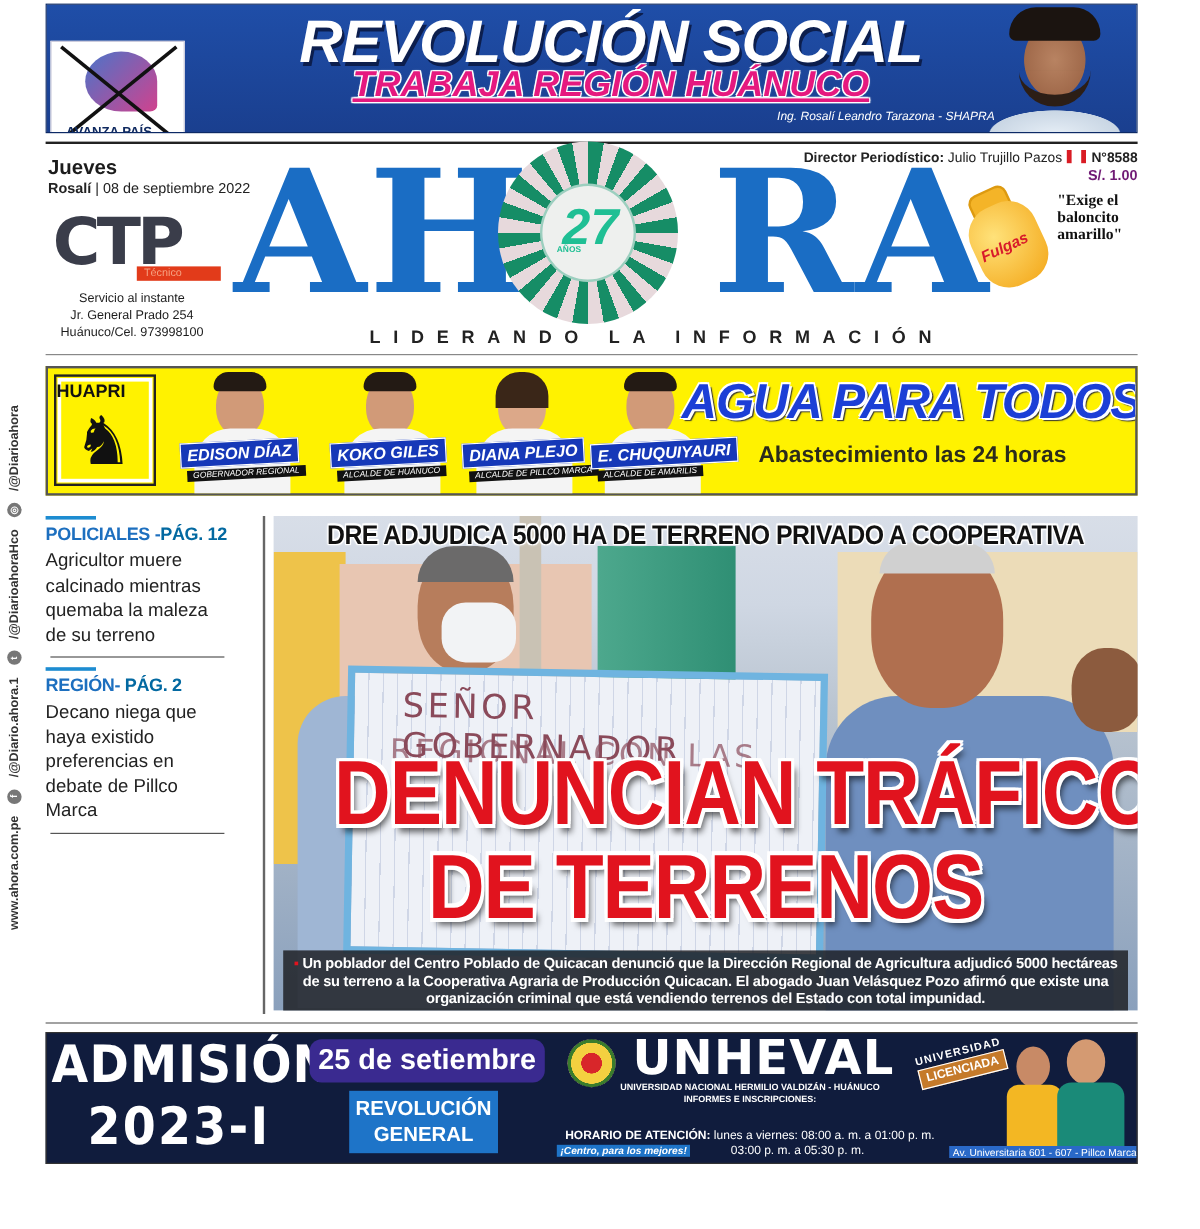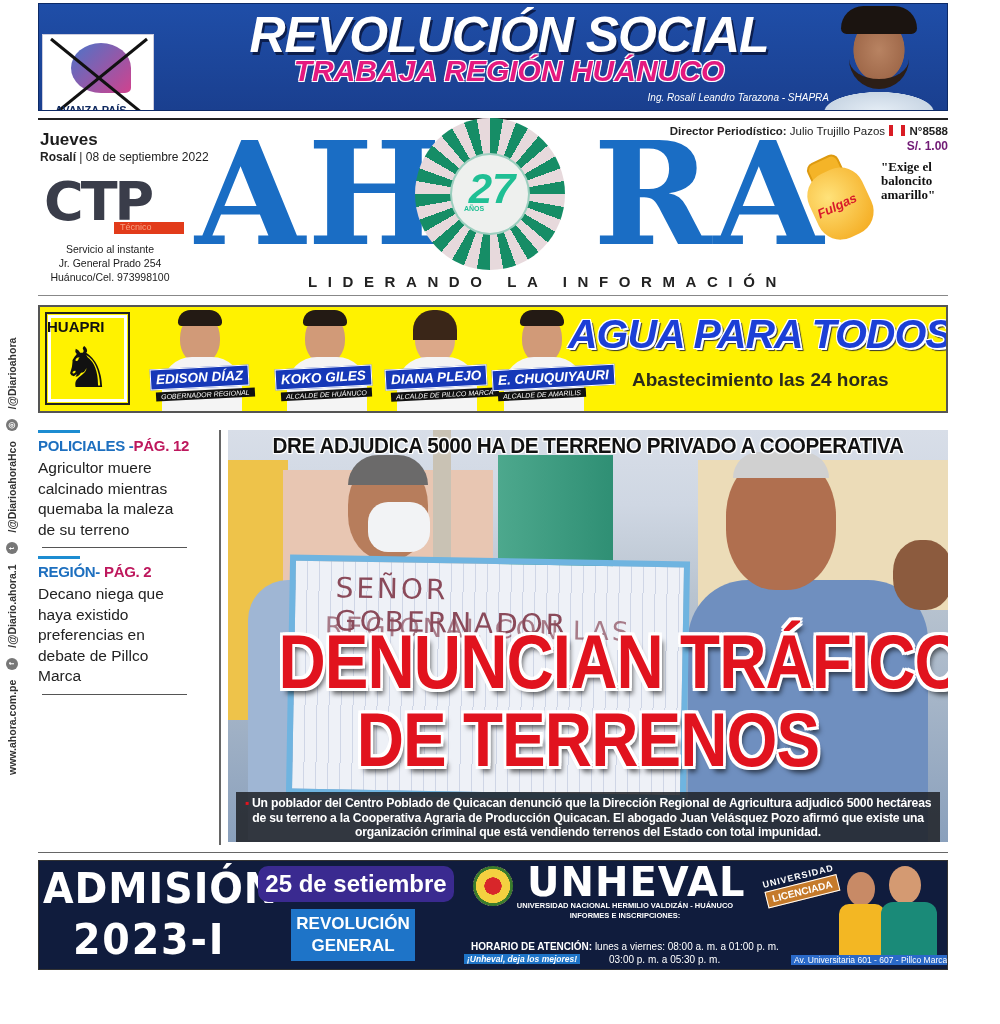--- a/index.html
+++ b/index.html
@@ -6,21 +6,21 @@
   html, body { width: 1000px; height: 1024px; background: #ffffff; overflow: hidden; }
   body { position: relative; font-family: "Liberation Sans", sans-serif; color: #222; }
 
   
   .top-ad { position: absolute; left: 38px; top: 3px; width: 910px; height: 108px; background: linear-gradient(180deg,#1f4ea8 0%,#1a3f8f 100%); border: 1px solid #0d2a66; overflow: hidden; }
   .top-ad .party-logo { position: absolute; left: 3px; top: 14px; width: 112px; height: 85px; background: #fff; border: 1px solid #ccd; margin-top: 16px; }
   .top-ad .party-logo .swoosh { position: absolute; left: 28px; top: 8px; width: 60px; height: 50px; border-radius: 50% 50% 10% 50%; background: linear-gradient(135deg,#2a5cc0,#c8217a); opacity: .85; }
   .top-ad .party-logo .cross { position: absolute; left: 0; top: 0; width: 112px; height: 85px; }
   .top-ad .party-logo .pname { position: absolute; bottom: 2px; left: 12px; font-weight: bold; font-size: 11px; color: #102a60; }
   .top-ad .title1 { position: absolute; left: 150px; top: 2px; width: 640px; text-align: center; font-size: 50px; font-weight: 900; font-style: italic; color: #fff; letter-spacing: -1px; text-shadow: 2px 3px 0 #0c1e4d; }
-  .top-ad .title2 { position: absolute; left: 150px; top: 50px; width: 640px; text-align: center; font-size: 30px; font-weight: 900; font-style: italic; color: #e5197f; text-shadow: 0 0 2px #fff, 1px 1px 0 #fff, -1px -1px 0 #fff, 1px -1px 0 #fff, -1px 1px 0 #fff; }
+  .top-ad .title2 { position: absolute; left: 150px; top: 50px; width: 640px; text-align: center; font-size: 30px; font-weight: 900; font-style: italic; color: #e5197f; text-shadow: 0 0 2px #fff, 1px 1px 0 #fff, -1px -1px 0 #fff, 1px -1px 0 #fff, -1px 1px 0 #fff; text-decoration: underline; }
   .top-ad .sub { position: absolute; left: 150px; top: 88px; width: 640px; text-align: right; font-size: 10px; font-style: italic; color: #fff; }
   .top-ad .photo { position: absolute; right: 8px; top: 0; width: 120px; height: 108px; background: radial-gradient(ellipse 36px 44px at 60px 46px,#b88362 0%,#a0694a 70%,transparent 72%), radial-gradient(ellipse 60px 22px at 60px 108px,#e6eef6 0%,#c9d6e4 90%,transparent 92%); }
   .top-ad .photo .hair { position: absolute; left: 22px; top: 2px; width: 76px; height: 28px; background: #1b1410; border-radius: 40px 40px 10px 10px; }
   .top-ad .photo .beard { position: absolute; left: 30px; top: 55px; width: 60px; height: 30px; border-radius: 0 0 30px 30px; border-bottom: 10px solid #2c1e16; }
 
   .rule { position: absolute; left: 38px; width: 910px; height: 2px; background: #222; }
 
   
   .mast-left .day { position: absolute; left: 40px; top: 130px; font-size: 17px; font-weight: bold; color: #1c1c1c; }
   .mast-left .date { position: absolute; left: 40px; top: 150px; font-size: 12px; color: #222; }
@@ -67,21 +67,21 @@
   
   .social-strip { position: absolute; left: 2px; top: 300px; width: 22px; height: 475px; }
   .social-strip .inner { position: absolute; left: 0; top: 475px; width: 475px; transform: rotate(-90deg); transform-origin: 0 0; white-space: nowrap; font-size: 10.5px; font-weight: bold; color: #333; display: flex; align-items: center; gap: 10px; height: 20px; }
   .social-strip .ico { display: inline-block; width: 12px; height: 12px; border-radius: 50%; background: #777; color: #fff; font-size: 8px; line-height: 12px; text-align: center; }
 
   
   .briefs { position: absolute; left: 38px; top: 430px; width: 150px; }
   .brief { position: relative; margin-bottom: 8px; }
   .brief .bar { width: 42px; height: 3px; background: #1d8cd1; margin-bottom: 4px; }
   .brief .section { font-size: 15px; font-weight: bold; color: #1d6fbf; white-space: nowrap; letter-spacing: -0.3px; }
-  .brief .section .page { color: #be185d; }
+  .brief .section .page { color: #0369a1; }
   .brief .text { margin-top: 4px; font-size: 15.5px; line-height: 20.5px; color: #222; }
   .brief .divider { width: 145px; height: 1px; background: #555; margin-top: 7px; margin-left: 4px; }
   .col-rule { position: absolute; left: 219px; top: 430px; width: 2px; height: 415px; background: #666; }
 
   
   .photo-story { position: absolute; left: 228px; top: 430px; width: 720px; height: 412px; overflow: hidden; background:
     linear-gradient(180deg,#d8dee8 0%,#cfd7e3 18%,#b9c4d0 40%,#8aa0bc 100%); }
   .scene .bldg-yellow { position: absolute; left: 0; top: 30px; width: 60px; height: 260px; background: #eec34a; }
   .scene .bldg-pink { position: absolute; left: 55px; top: 40px; width: 210px; height: 180px; background: #e8c6b2; }
   .scene .bldg-green { position: absolute; left: 270px; top: 25px; width: 115px; height: 140px; background: linear-gradient(90deg,#4da88d,#2f8f74); }
@@ -302,21 +302,21 @@
       <div>GENERAL</div>
     </div>
   <div class="seal"></div>
   <div class="uni">UNHEVAL</div>
   <div class="uni-full">UNIVERSIDAD NACIONAL HERMILIO VALDIZÁN - HUÁNUCO</div>
   <div class="informes">INFORMES E INSCRIPCIONES:</div>
   <div class="hours">
     <div><b>HORARIO DE ATENCIÓN:</b> <span>lunes a viernes: 08:00 a. m. a 01:00 p. m.</span></div>
     <div class="h2">03:00 p. m. a 05:30 p. m.</div>
   </div>
-  <div class="motto">¡Unheval, deja los mejores!</div>
+  <div class="motto">¡Centro, para los mejores!</div>
   <div class="licen">
     <div class="u">UNIVERSIDAD</div>
     <div class="l">LICENCIADA</div>
   </div>
   <div class="students">
     <div class="s1"></div>
       <div class="s1b"></div>
       <div class="s2"></div>
       <div class="s2b"></div>
   </div>

